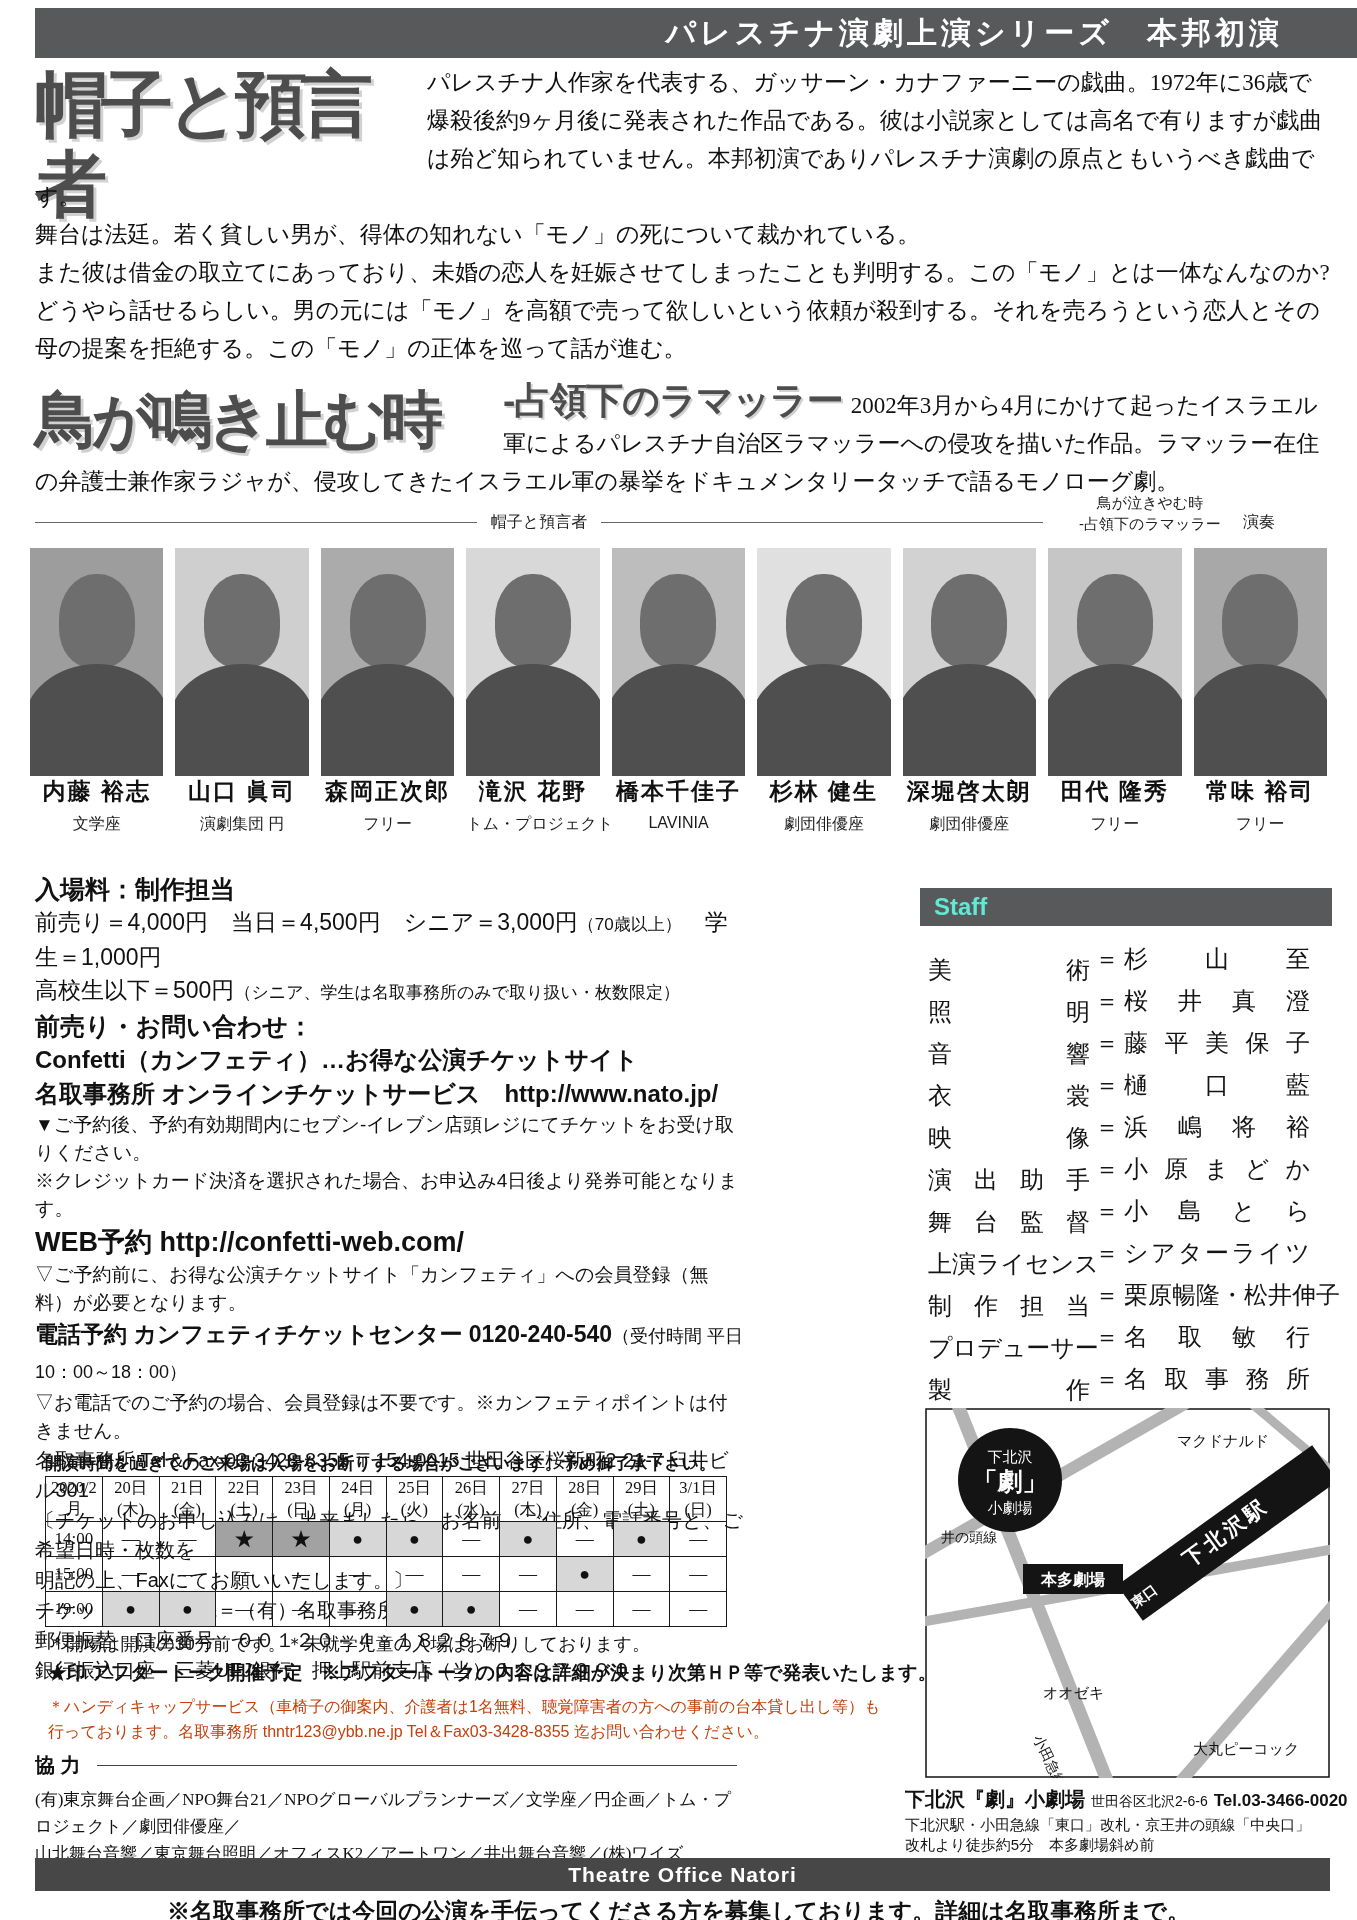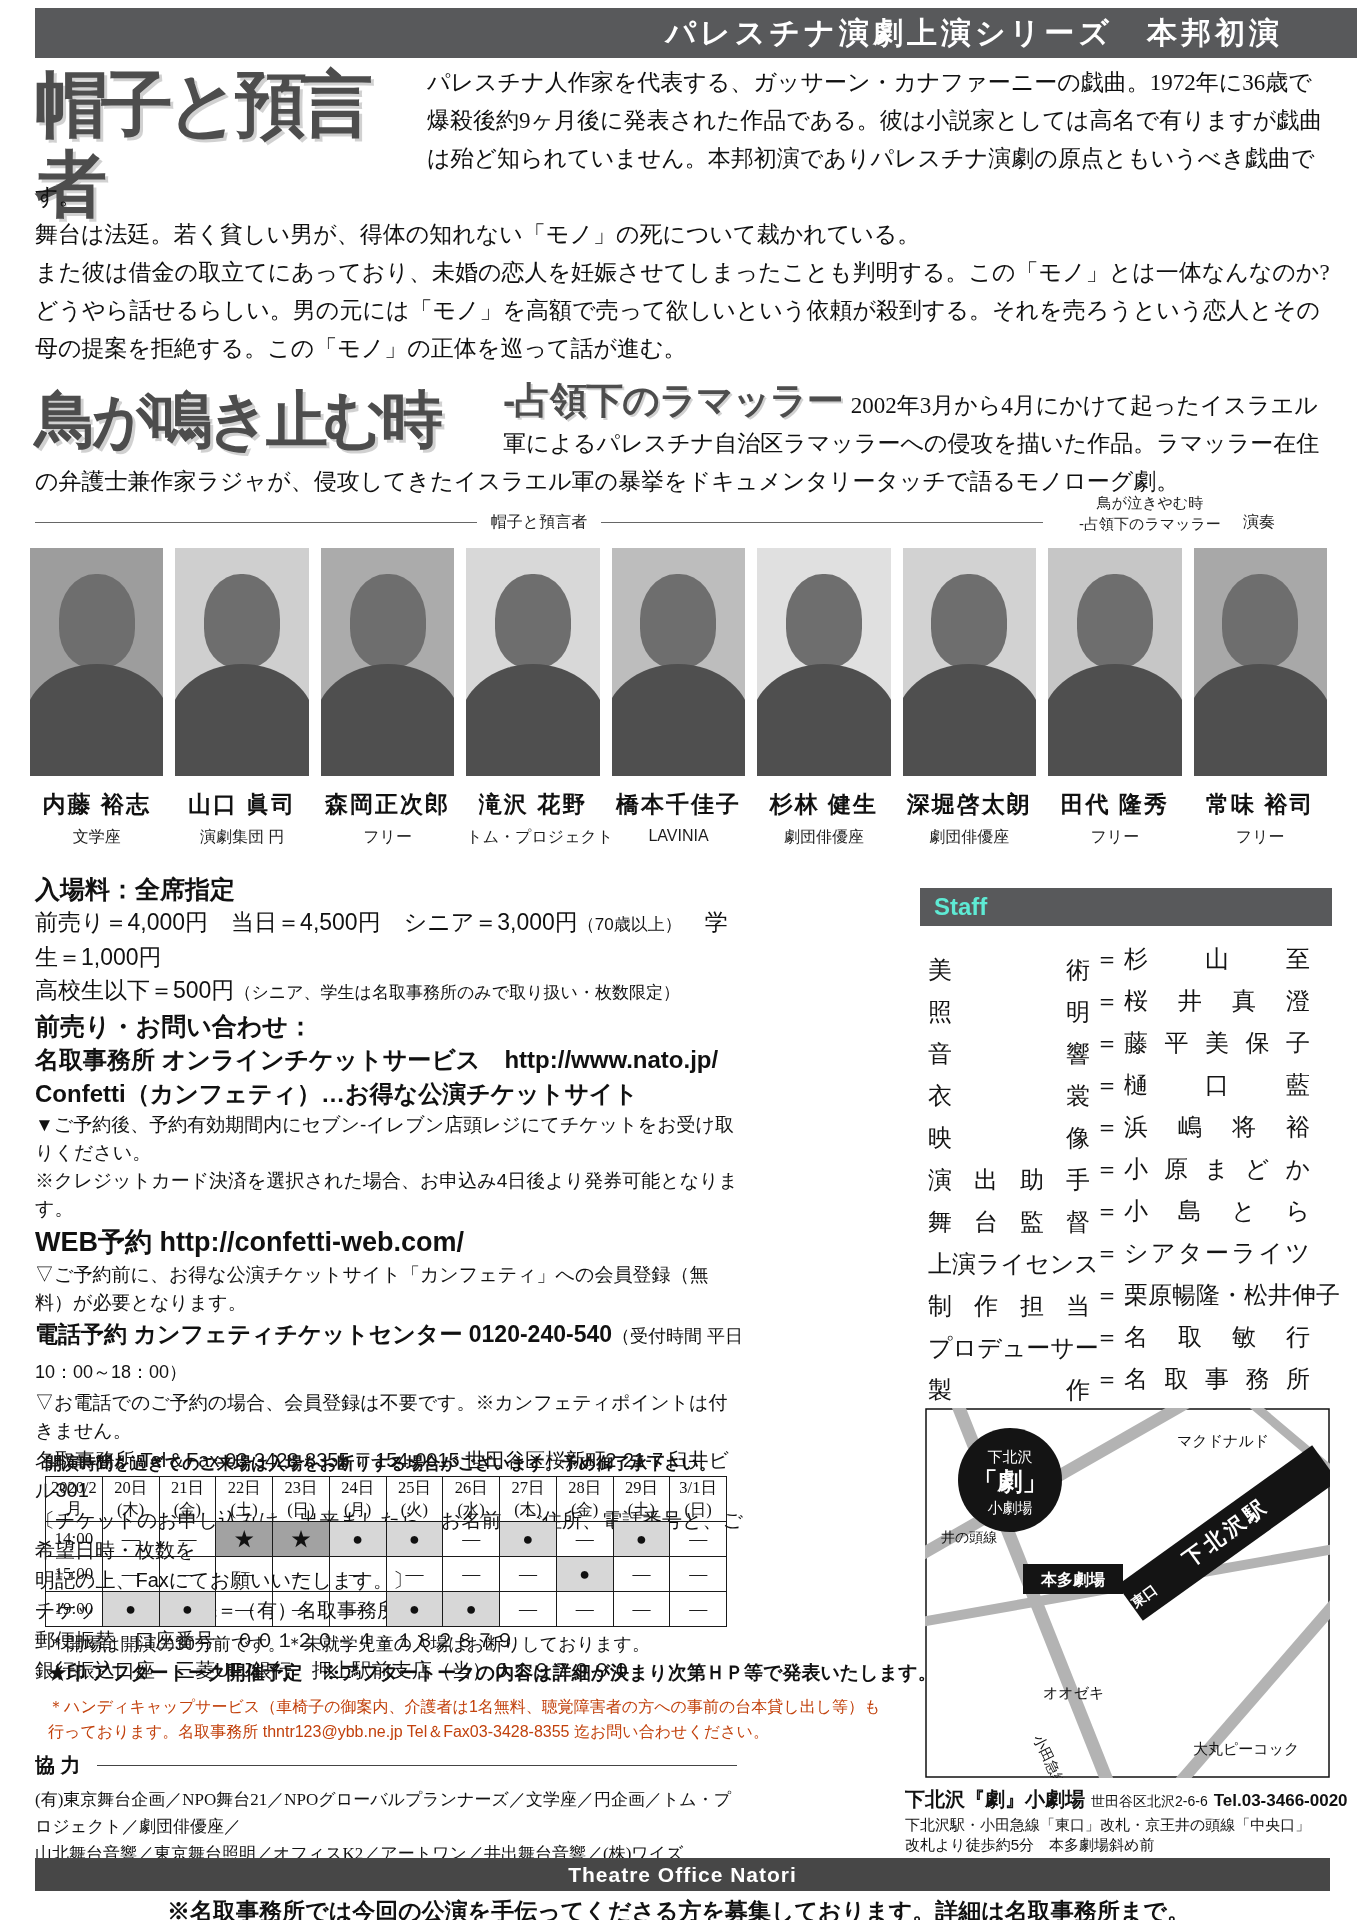--- a/index.html
+++ b/index.html
@@ -49,21 +49,21 @@
     width:148px;height:124px;border-radius:52% 52% 0 0;background:#4f4f4f;}
   .cast-member:nth-child(1) .photo{background:#9d9d9d;}
   .cast-member:nth-child(2) .photo{background:#cfcfcf;}
   .cast-member:nth-child(3) .photo{background:#ababab;}
   .cast-member:nth-child(4) .photo{background:#d8d8d8;}
   .cast-member:nth-child(5) .photo{background:#bdbdbd;}
   .cast-member:nth-child(6) .photo{background:#e0e0e0;}
   .cast-member:nth-child(7) .photo{background:#d2d2d2;}
   .cast-member:nth-child(8) .photo{background:#c6c6c6;}
   .cast-member:nth-child(9) .photo{background:#a8a8a8;}
-  .cast-name{margin-top:13px;font-size:23px;font-weight:600;letter-spacing:2px;white-space:nowrap;}
+  .cast-name{font-size:23px;font-weight:600;letter-spacing:2px;white-space:nowrap;}
   .cast-affil{margin-top:7px;font-size:16px;color:#1c1c1c;white-space:nowrap;}
   
   .tickets{position:absolute;left:35px;top:872px;width:710px;}
   .tk-h{font-size:25px;font-weight:800;line-height:34px;}
   .tk-price{font-size:23px;line-height:33px;}
   .tk-small{font-size:17px;}
   .tk-bold{font-size:24px;font-weight:800;line-height:34px;}
   .tk-web{font-size:27px;font-weight:800;line-height:38px;}
   .tk-note{font-size:19px;line-height:28px;}
   .tk-body{font-size:20px;line-height:30px;}
@@ -185,26 +185,26 @@
       <div class="cast-affil">フリー</div>
     </div>
     <div class="cast-member">
       <div class="photo"></div>
       <div class="cast-name">常味 裕司</div>
       <div class="cast-affil">フリー</div>
     </div>
   </div>
 
 <div class="tickets">
-  <div class="tk-h">入場料：全席指定</div>
+  <div class="tk-h">入場料：制作担当</div>
   <div class="tk-price"><span>前売り＝4,000円　当日＝4,500円　シニア＝3,000円</span><span class="tk-small">（70歳以上）</span><span>　学生＝1,000円</span></div>
   <div class="tk-price"><span>高校生以下＝500円</span><span class="tk-small">（シニア、学生は名取事務所のみで取り扱い・枚数限定）</span></div>
   <div class="tk-h">前売り・お問い合わせ：</div>
+  <div class="tk-bold">Confetti（カンフェティ）…お得な公演チケットサイト</div>
   <div class="tk-bold">名取事務所 オンラインチケットサービス　http://www.nato.jp/</div>
-  <div class="tk-bold">Confetti（カンフェティ）…お得な公演チケットサイト</div>
   <div class="tk-note">▼ご予約後、予約有効期間内にセブン-イレブン店頭レジにてチケットをお受け取りください。</div>
   <div class="tk-note">※クレジットカード決済を選択された場合、お申込み4日後より発券可能となります。</div>
   <div class="tk-web">WEB予約  http://confetti-web.com/</div>
   <div class="tk-note">▽ご予約前に、お得な公演チケットサイト「カンフェティ」への会員登録（無料）が必要となります。</div>
   <div class="tk-tel"><span>電話予約 カンフェティチケットセンター 0120-240-540</span><span class="tk-paren">（受付時間 平日10：00～18：00）</span></div>
   <div class="tk-note">▽お電話でのご予約の場合、会員登録は不要です。※カンフェティポイントは付きません。</div>
   <div class="tk-body">名取事務所  Tel＆Fax 03-3428-8355  〒154-0015 世田谷区桜新町2-21-7 臼井ビル301</div>
   <div class="tk-body">〔チケットのお申し込みは、出来ましたら、お名前、ご住所、電話番号と、ご希望日時・枚数を</div>
   <div class="tk-body">明記の上、Faxにてお願いいたします。〕</div>
   <div class="tk-body">チケット代金振込先＝（有）名取事務所</div>

